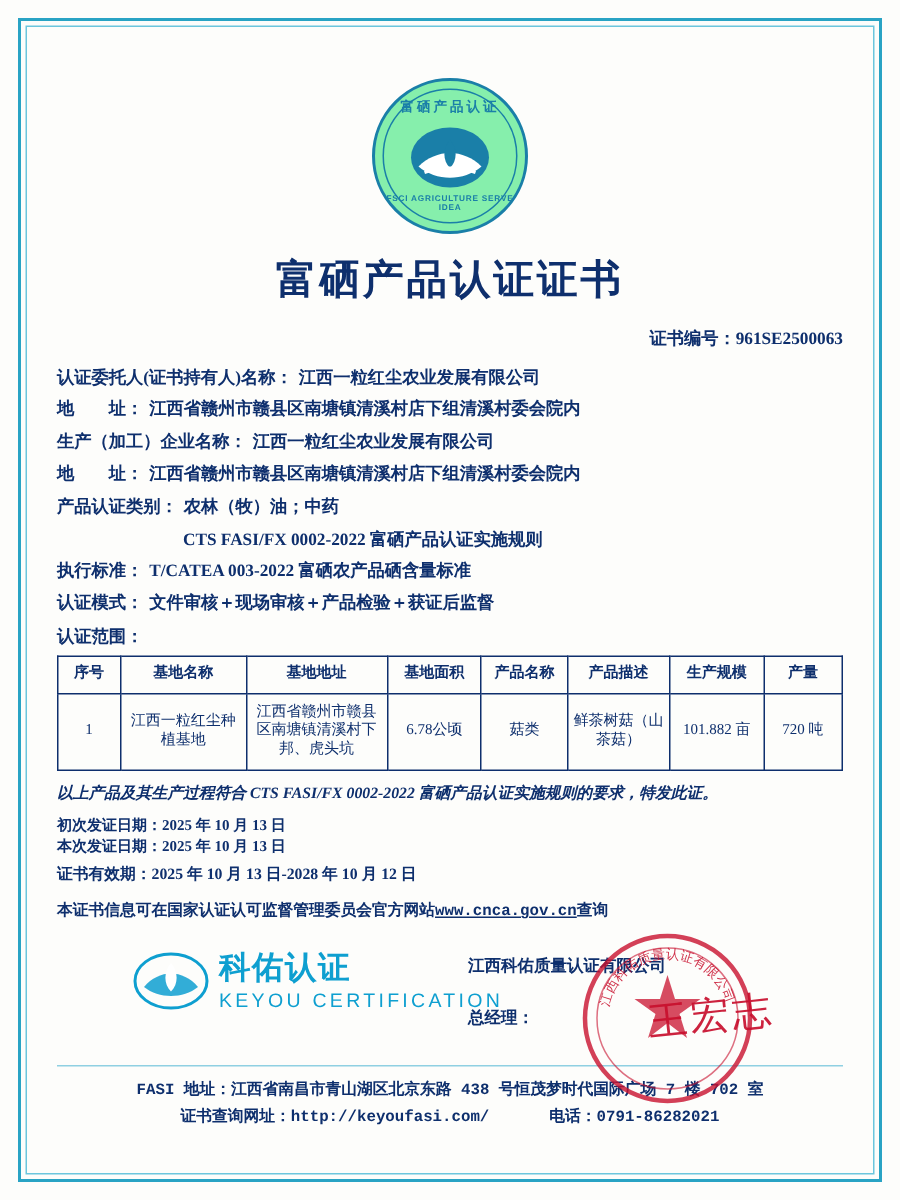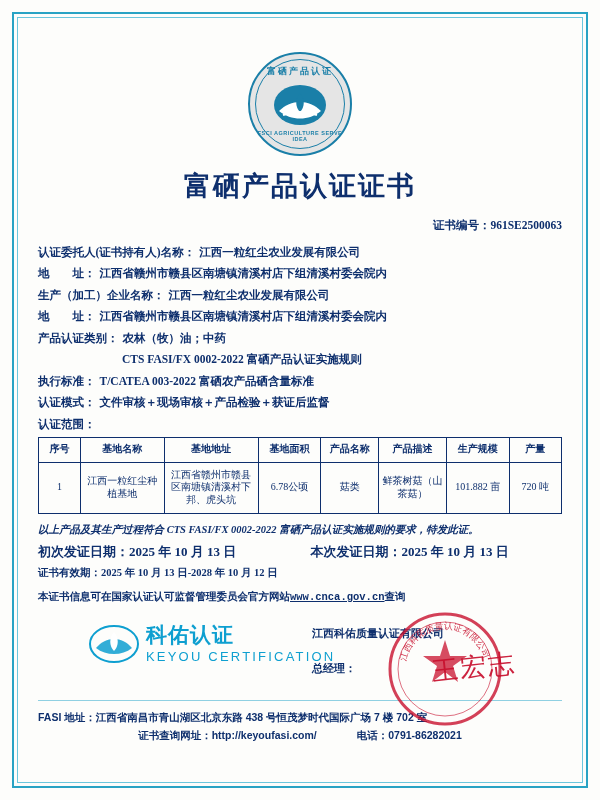--- a/index.html
+++ b/index.html
@@ -45,21 +45,21 @@
   
   .logo-wrap {
     width: 100%;
     display: flex;
     justify-content: center;
     margin-top: 22px;
   }
   .logo {
     width: 104px; height: 104px;
     border-radius: 50%;
-    background: #e5e5e5;
+    background: #86efac;
     border: 2px solid #1a7fa8;
     position: relative;
     box-sizing: border-box;
   }
   .logo .ring {
     position: absolute;
     left: 5px; top: 5px; right: 5px; bottom: 5px;
     border-radius: 50%;
     border: 1px solid #1a7fa8;
   }
@@ -173,25 +173,26 @@
     font-size: 10.5px;
     font-family: "Liberation Serif", serif;
     font-weight: bold;
     color: #0e2f6d;
     margin-top: 8px;
     line-height: 1.5;
     font-style: italic;
   }
   .dates {
     display: flex;
-    font-size: 13px;
+    font-size: 10px;
     font-family: "Liberation Serif", serif;
     font-weight: bold;
     color: #0e2f6d;
     margin-top: 6px;
+    flex-direction: column;
   }
   .dates .c1 { flex: 0 0 52%; }
   .dates .c2 { flex: 1 1 auto; }
   .validity {
     font-size: 10.5px;
     font-family: "Liberation Serif", serif;
     font-weight: bold;
     color: #0e2f6d;
     margin-top: 5px;
   }
@@ -266,22 +267,22 @@
     transform: rotate(-6deg);
     opacity: 0.92;
   }
 
   
   .divider {
     border-top: 1px solid #8fd0e2;
     margin-top: 6px;
   }
   .contact {
-    text-align: left;
-    font-family: Liberation Sans, sans-serif;
+    text-align: center;
+    font-family: Liberation Mono, monospace;
     font-size: 10.5px;
     font-weight: bold;
     color: #0e2f6d;
     margin-top: 8px;
     line-height: 1.7;
   }
   .contact .row2 {
     display: flex;
     justify-content: center;
     gap: 40px;

